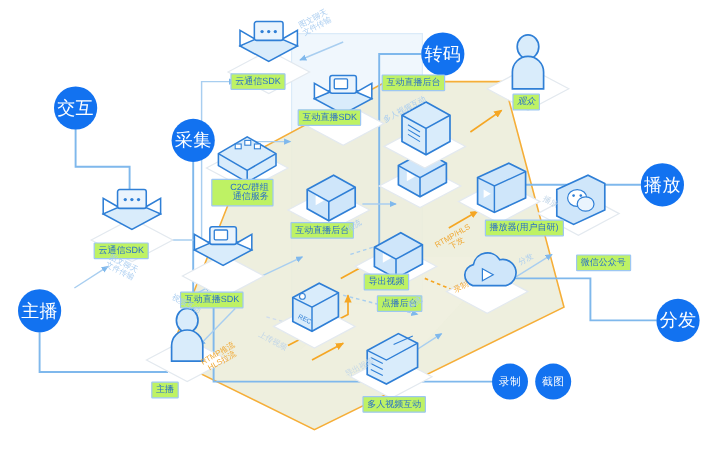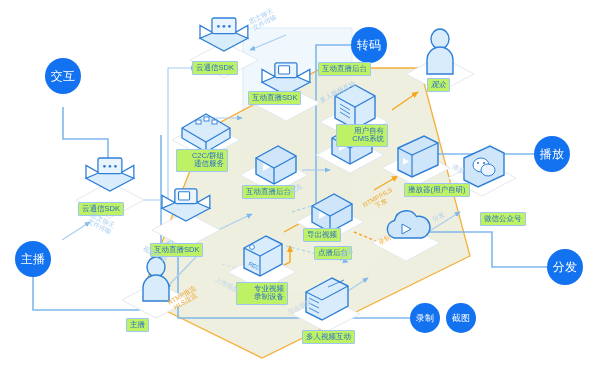--- a/index.html
+++ b/index.html
@@ -15,21 +15,21 @@
   }
   #svgroot{position:absolute;left:0;top:0;width:600px;height:374px;}
 
   
   .badge{
     position:absolute;
     border-radius:50%;
     background:#1272f0;
     color:#ffffff;
     display:flex;align-items:center;justify-content:center;
-    font-size:12px;
+    font-size:15px;
     letter-spacing:.3px;
     line-height:1;
     box-shadow:0 0 0 0 rgba(0,0,0,0);
     white-space:nowrap;
     cursor:pointer;
     user-select:none;
   }
   .badge.sm{width:30px;height:30px;font-size:9px;}
   .badge.md{width:36px;height:36px;}
 
@@ -308,24 +308,27 @@
       <g transform="translate(302,276)">
         <path d="M4,16 L30,2 L46,10 L46,30 L20,44 L4,36 z" fill="#d9ecfb" stroke="#2f7fd6" stroke-width="1.4"></path>
         <path d="M4,16 L20,24 L46,10" fill="none" stroke="#2f7fd6" stroke-width="1.1"></path>
         <path d="M7,22 L17,27 M7,27 L17,32 M7,32 L17,37" stroke="#2f7fd6" stroke-width="0.9"></path>
         <path d="M26,11 L42,4" stroke="#2f7fd6" stroke-width="0.9"></path>
       </g>
     </g>
 
   </svg>
 
-  <div class="badge md" style="left:45px;top:58px;justify-content:center;">
+  <div class="badge md" style="left:45px;top:72px;justify-content:center;">
     <span>交互</span>
   </div>
 
+  <div class="badge md" style="left:143px;top:99px;">
+    <span>采集</span>
+  </div>
 
   <div class="badge md" style="left:351px;top:27px;">
     <span>转码</span>
   </div>
 
   <div class="badge md" style="left:15px;top:241px;">
     <span>主播</span>
   </div>
 
   <div class="badge md" style="left:534px;top:136px;">
@@ -355,41 +358,33 @@
 
   <div class="cap two" style="left:176px;top:149px;width:44px;">
     <span>C2C/群组</span><br>
     <span>通信服务</span>
   </div>
 
   <div class="cap" style="left:242px;top:185px;">互动直播后台</div>
 
   <div class="cap" style="left:318px;top:62px;">互动直播后台</div>
 
-  <div class="cap two" style="left:336px;top:124px;width:44px;">
-    <span>用户自有</span><br>
-    <span>CMS系统</span>
-  </div>
 
   <div class="cap" style="left:303px;top:228px;">导出视频</div>
 
   <div class="cap" style="left:314px;top:246px;">点播后台</div>
 
   <div class="cap" style="left:427px;top:78px;font-style:italic;">观众</div>
 
   <div class="cap" style="left:126px;top:318px;">主播</div>
 
   <div class="cap" style="left:404px;top:183px;">播放器(用户自研)</div>
 
   <div class="cap" style="left:480px;top:212px;">微信公众号</div>
 
-  <div class="cap two" style="left:236px;top:282px;width:44px;">
-    <span>专业视频</span><br>
-    <span>录制设备</span>
-  </div>
 
   <div class="cap" style="left:302px;top:330px;">多人视频互动</div>
 
   <div class="flab" style="left:250px;top:12px;transform:rotate(-28deg);">
     <span>图文聊天</span><br>
     <span>文件传输</span>
   </div>
 
   <div class="flab" style="left:318px;top:88px;transform:rotate(-28deg);">
     <span>多人视频互动</span>

